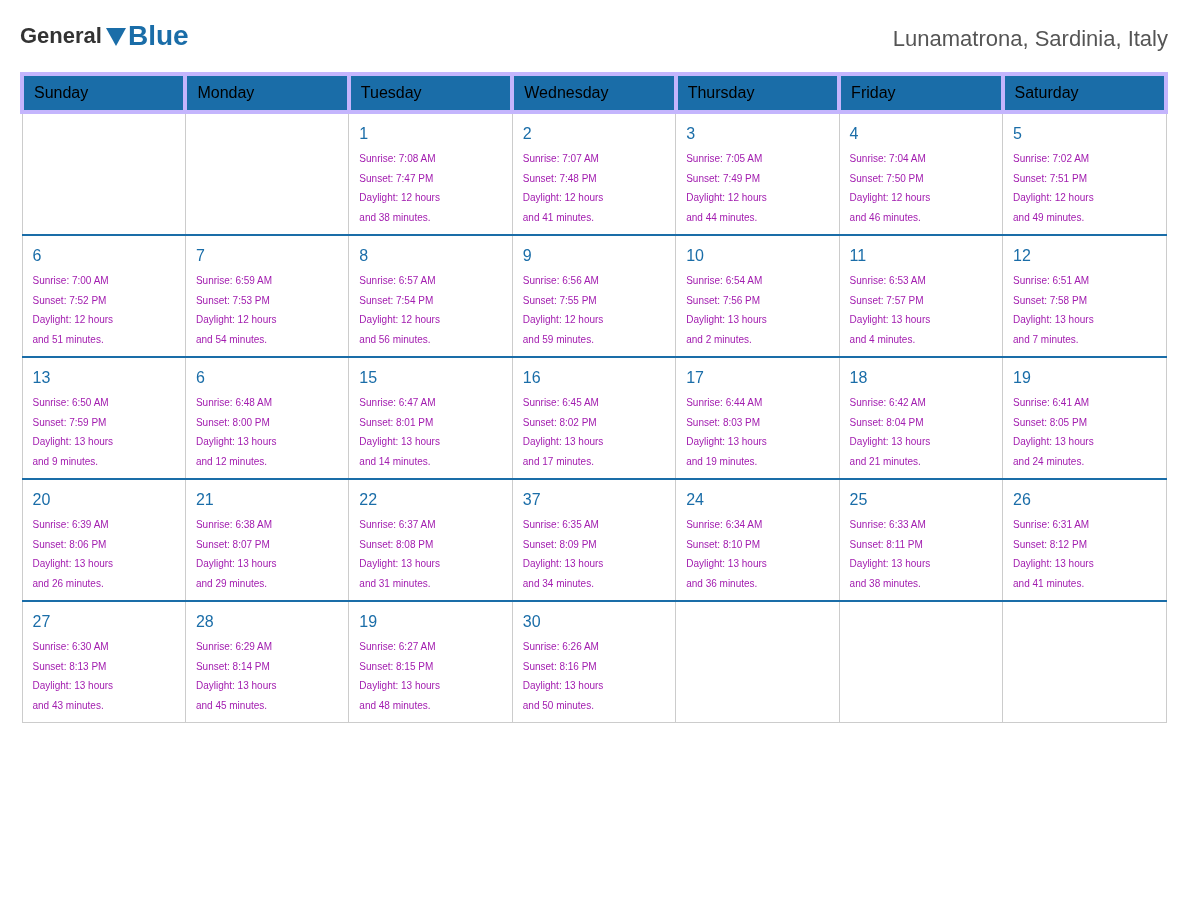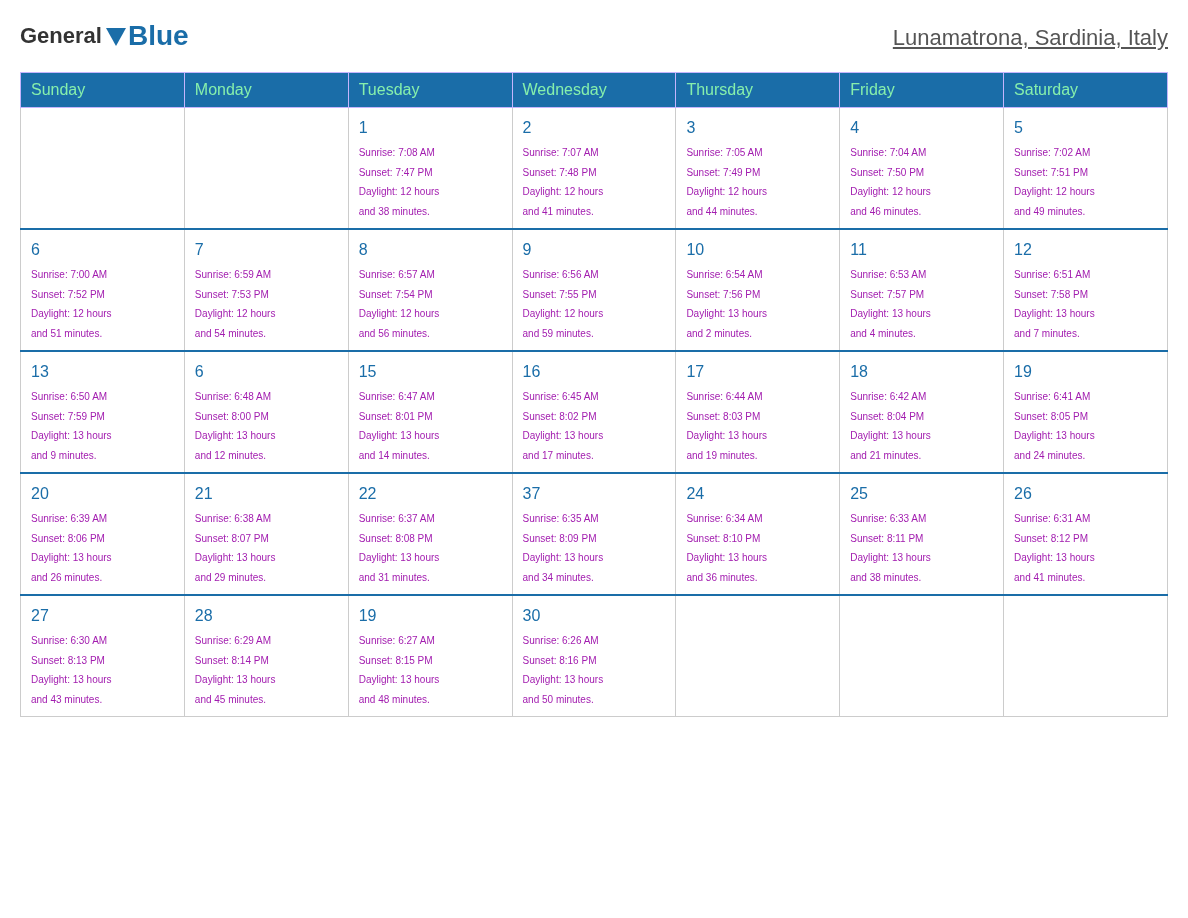--- a/index.html
+++ b/index.html
@@ -6,21 +6,21 @@
     body {
       font-family: Arial, sans-serif;
       background: #fff;
       width: 1188px;
       min-height: 918px;
       padding: 20px;
     }
     .header {
       display: flex;
       justify-content: space-between;
-      align-items: center;
+      align-items: flex-end;
       margin-bottom: 20px;
     }
     .logo {
       display: flex;
       flex-direction: column;
       align-items: flex-start;
     }
     .logo-text {
       display: flex;
       align-items: center;
@@ -51,35 +51,34 @@
     .title-month {
       font-size: 52px;
       font-weight: normal;
       color: #333;
       line-height: 1.1;
     }
     .title-location {
       font-size: 22px;
       color: #555;
       margin-top: 4px;
-      text-decoration: underline;
     }
     .calendar {
       width: 100%;
       border-collapse: collapse;
       border: 1px solid #aaa;
     }
     .calendar th {
       background-color: #1a6da8;
-      color: #86efac;
+      color: #000000;
       font-size: 16px;
       font-weight: normal;
       padding: 8px 10px;
       text-align: left;
-      border: 1px solid #c4b5fd;
+      border: 4px solid #c4b5fd;
     }
     .calendar td {
       vertical-align: top;
       padding: 8px 10px;
       border: 1px solid #ccc;
       width: 14.28%;
       min-height: 110px;
       font-size: 13px;
       color: #333;
       line-height: 1.5;

